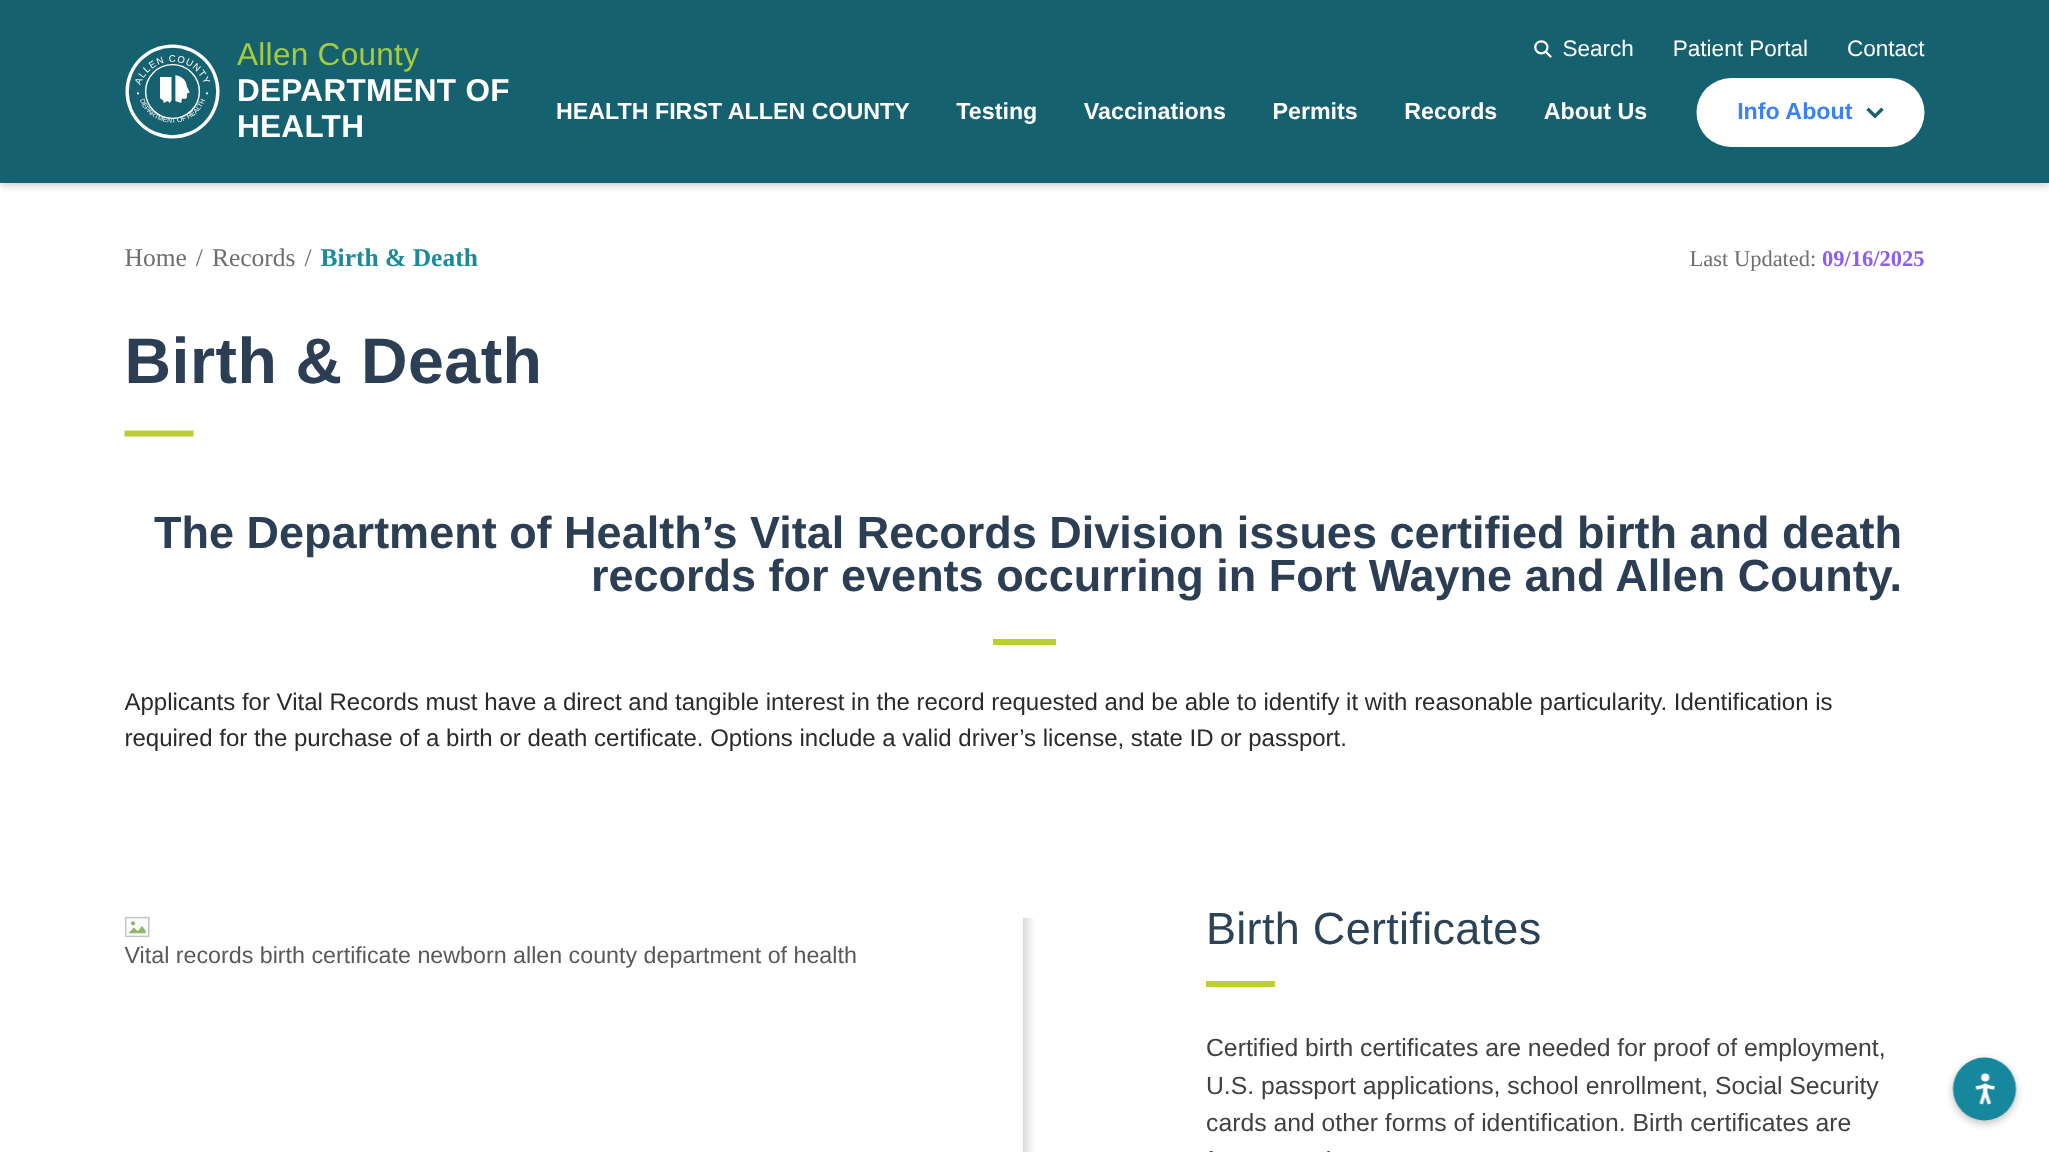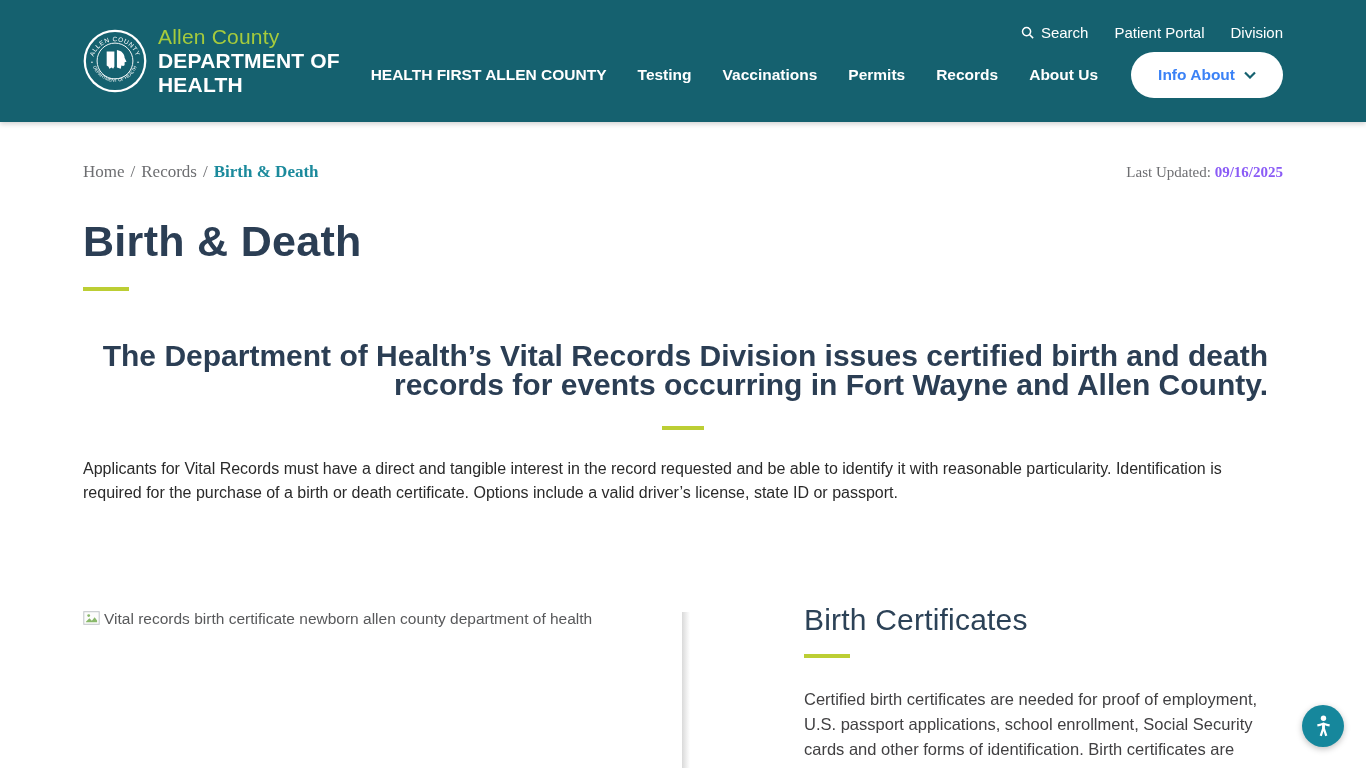--- a/index.html
+++ b/index.html
@@ -49,21 +49,21 @@
     font-size:30px; font-weight:bold; color:#2B3E54; line-height:29px;
   }
   .accent-bar.centered{ margin:27px auto 0; width:42px; }
 
   .intro{
     margin-top:27px; max-width:1160px; font-size:16px; line-height:23.5px; color:#2a2a2a;
   }
 
   .columns{ display:flex; margin-top:99px; }
   .col-left{ width:600px; flex:none; position:relative; }
-  .alt-line{ display:flex; align-items:flex-start; gap:4px; margin-top:7px; color:#58595b; font-size:15.5px; }
+  .alt-line{ display:flex; align-items:flex-start; gap:4px; margin-top:7px; color:#58595b; font-size:15.5px;flex-direction:column; }
   .alt-line svg{ margin-top:1px; flex:none; }
   .img-shadow{
     position:absolute; left:599px; top:9px; width:8px; height:220px;
     background:linear-gradient(to right, rgba(120,120,120,.28), rgba(255,255,255,0));
   }
   .col-right{ width:497px; margin-left:121px; }
   .section-heading{ font-size:30px; font-weight:400; color:#2C4257; letter-spacing:.2px; }
   .col-right .accent-bar{ margin-top:17px; }
   .section-body{ margin-top:29px; font-size:16.5px; line-height:25px; color:#414042; }
 
@@ -109,21 +109,21 @@
   <div class="header-right">
     <nav class="utility-nav">
       <span class="utility-link">
         <svg width="15" height="15" viewBox="0 0 24 24" fill="none" stroke="#ffffff" stroke-width="2.4">
           <circle cx="10.5" cy="10.5" r="6.5"></circle>
             <line x1="15.5" y1="15.5" x2="21" y2="21"></line>
         </svg>
         <span>Search</span>
       </span>
       <span class="utility-link">Patient Portal</span>
-      <span class="utility-link">Division</span>
+      <span class="utility-link">Contact</span>
     </nav>
     <nav class="main-nav">
       <span class="nav-link">HEALTH FIRST ALLEN COUNTY</span>
       <span class="nav-link">Testing</span>
       <span class="nav-link">Vaccinations</span>
       <span class="nav-link">Permits</span>
       <span class="nav-link">Records</span>
       <span class="nav-link">About Us</span>
       <button class="info-about-btn">
         <span>Info About</span>

